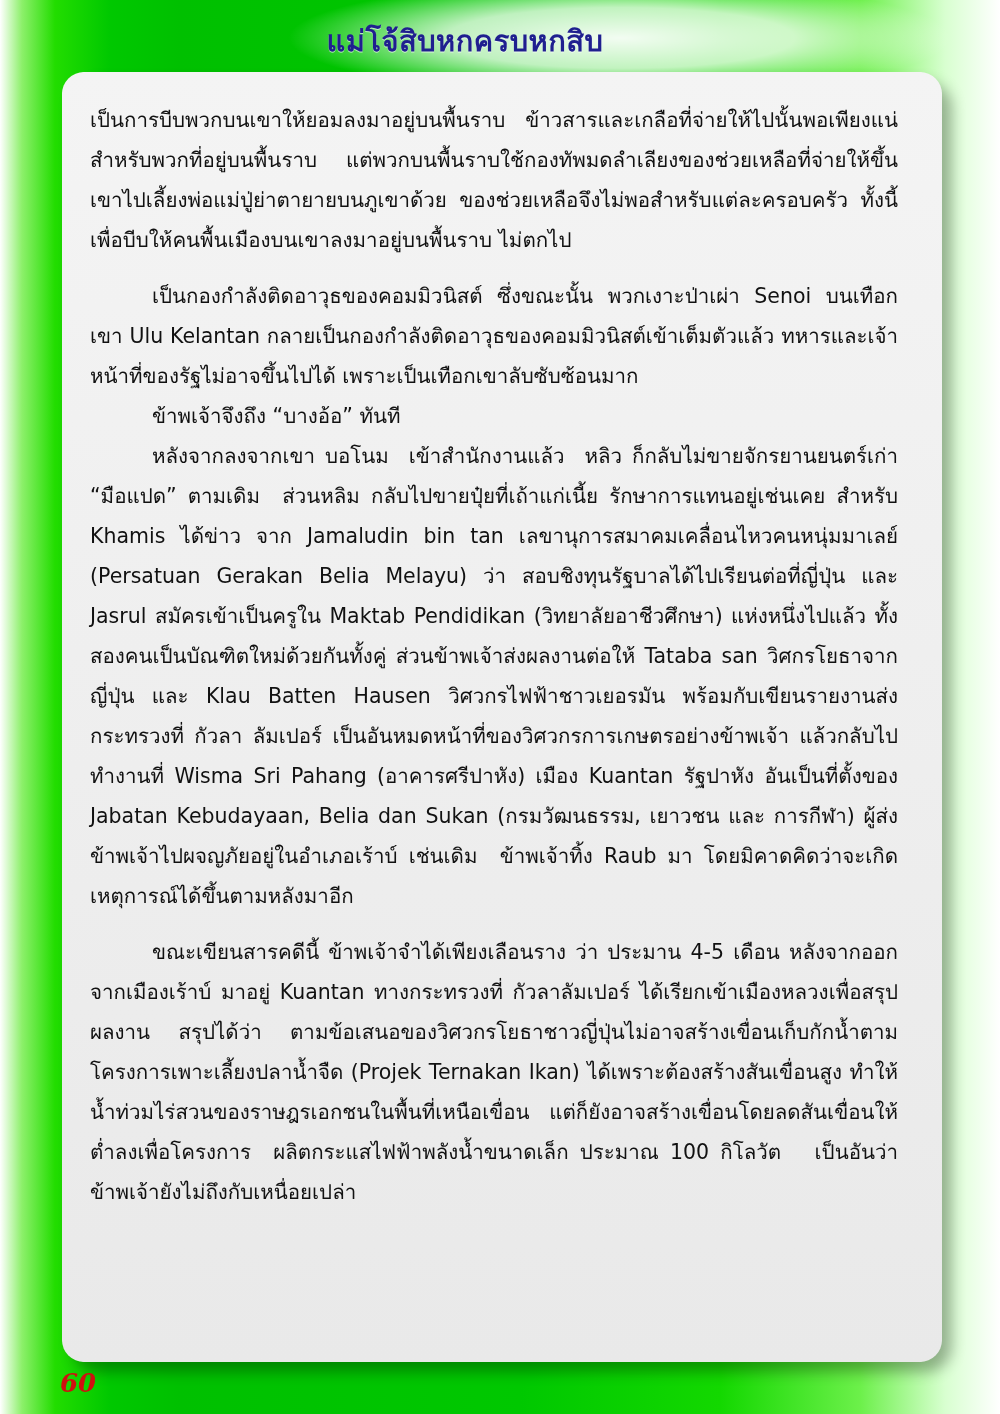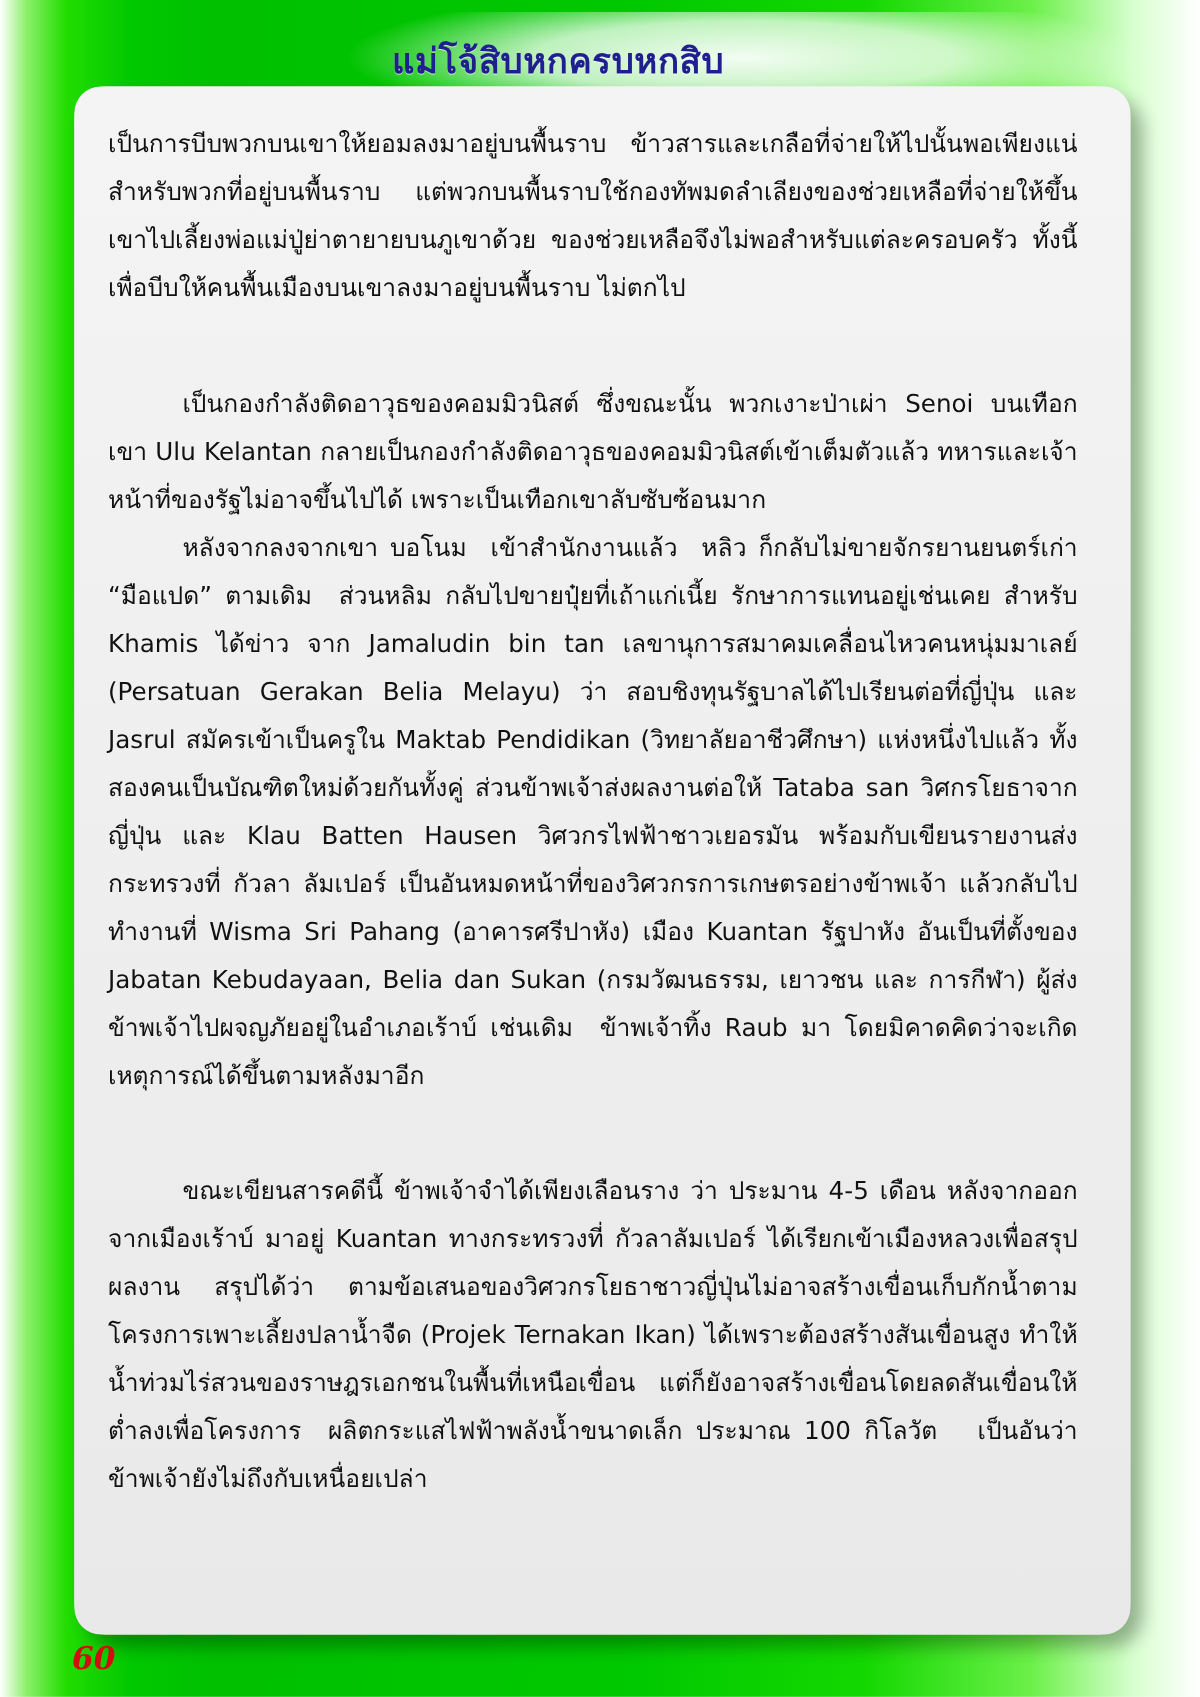--- a/index.html
+++ b/index.html
@@ -30,21 +30,21 @@
         #6cf04a 860px,
         #d8ffd0 945px,
         #ffffff 1000px);
     overflow: hidden;
   }
 
   
   .banner {
     position: absolute;
     left: 0;
-    top: 10px;
+    top: 0;
     width: 1000px;
     height: 64px;
   }
   .banner-fade {
     position: absolute;
     left: 0;
     top: 0;
     width: 1000px;
     height: 72px;
     background:
@@ -98,21 +98,21 @@
     font-family: "DejaVu Sans", sans-serif;
   }
   .para {
     margin: 0 0 0 0;
     white-space: pre-wrap;
   }
   .para.indent {
     text-indent: 62px;
   }
   .para.gap {
-    margin-top: 56px;
+    margin-top: 16px;
   }
   .para.tight {
     margin-top: 0;
   }
 
   .page-number {
     position: absolute;
     left: 60px;
     top: 1368px;
     font-size: 26px;
@@ -130,20 +130,21 @@
   <div class="banner">
     <div class="banner-fade"></div>
     <div class="banner-title">แม่โจ้สิบหกครบหกสิบ</div>
   </div>
 
   <div class="sheet">
     <div class="sheet-inner">
       <div class="body-text">
         <p class="para">เป็นการบีบพวกบนเขาให้ยอมลงมาอยู่บนพื้นราบ   ข้าวสารและเกลือที่จ่ายให้ไปนั้นพอเพียงแน่สำหรับพวกที่อยู่บนพื้นราบ  แต่พวกบนพื้นราบใช้กองทัพมดลำเลียงของช่วยเหลือที่จ่ายให้ขึ้นเขาไปเลี้ยงพ่อแม่ปู่ย่าตายายบนภูเขาด้วย ของช่วยเหลือจึงไม่พอสำหรับแต่ละครอบครัว ทั้งนี้เพื่อบีบให้คนพื้นเมืองบนเขาลงมาอยู่บนพื้นราบ ไม่ตกไป</p>
         <p class="para indent gap">เป็นกองกำลังติดอาวุธของคอมมิวนิสต์ ซึ่งขณะนั้น พวกเงาะป่าเผ่า Senoi บนเทือกเขา Ulu Kelantan กลายเป็นกองกำลังติดอาวุธของคอมมิวนิสต์เข้าเต็มตัวแล้ว ทหารและเจ้าหน้าที่ของรัฐไม่อาจขึ้นไปได้ เพราะเป็นเทือกเขาลับซับซ้อนมาก</p>
+        <p class="para indent tight">ข้าพเจ้าจึงถึง “บางอ้อ” ทันที</p>
         <p class="para indent tight">หลังจากลงจากเขา บอโนม  เข้าสำนักงานแล้ว  หลิว ก็กลับไม่ขายจักรยานยนตร์เก่า “มือแปด” ตามเดิม  ส่วนหลิม กลับไปขายปุ๋ยที่เถ้าแก่เนี้ย รักษาการแทนอยู่เช่นเคย สำหรับ Khamis ได้ข่าว จาก Jamaludin bin tan เลขานุการสมาคมเคลื่อนไหวคนหนุ่มมาเลย์ (Persatuan Gerakan Belia Melayu) ว่า สอบชิงทุนรัฐบาลได้ไปเรียนต่อที่ญี่ปุ่น และ Jasrul สมัครเข้าเป็นครูใน Maktab Pendidikan (วิทยาลัยอาชีวศึกษา) แห่งหนึ่งไปแล้ว ทั้งสองคนเป็นบัณฑิตใหม่ด้วยกันทั้งคู่ ส่วนข้าพเจ้าส่งผลงานต่อให้ Tataba san วิศกรโยธาจากญี่ปุ่น และ Klau Batten Hausen วิศวกรไฟฟ้าชาวเยอรมัน พร้อมกับเขียนรายงานส่งกระทรวงที่ กัวลา ลัมเปอร์ เป็นอันหมดหน้าที่ของวิศวกรการเกษตรอย่างข้าพเจ้า แล้วกลับไปทำงานที่ Wisma Sri Pahang (อาคารศรีปาหัง) เมือง Kuantan รัฐปาหัง อันเป็นที่ตั้งของ Jabatan Kebudayaan, Belia dan Sukan (กรมวัฒนธรรม, เยาวชน และ การกีฬา) ผู้ส่งข้าพเจ้าไปผจญภัยอยู่ในอำเภอเร้าบ์ เช่นเดิม  ข้าพเจ้าทิ้ง Raub มา โดยมิคาดคิดว่าจะเกิดเหตุการณ์ได้ขึ้นตามหลังมาอีก</p>
         <p class="para indent gap">ขณะเขียนสารคดีนี้ ข้าพเจ้าจำได้เพียงเลือนราง ว่า ประมาน 4-5 เดือน หลังจากออกจากเมืองเร้าบ์ มาอยู่ Kuantan ทางกระทรวงที่ กัวลาลัมเปอร์ ได้เรียกเข้าเมืองหลวงเพื่อสรุปผลงาน สรุปได้ว่า ตามข้อเสนอของวิศวกรโยธาชาวญี่ปุ่นไม่อาจสร้างเขื่อนเก็บกักน้ำตามโครงการเพาะเลี้ยงปลาน้ำจืด (Projek Ternakan Ikan) ได้เพราะต้องสร้างสันเขื่อนสูง ทำให้น้ำท่วมไร่สวนของราษฎรเอกชนในพื้นที่เหนือเขื่อน แต่ก็ยังอาจสร้างเขื่อนโดยลดสันเขื่อนให้ต่ำลงเพื่อโครงการ  ผลิตกระแสไฟฟ้าพลังน้ำขนาดเล็ก ประมาณ 100 กิโลวัต   เป็นอันว่าข้าพเจ้ายังไม่ถึงกับเหนื่อยเปล่า</p>
       </div>
     </div>
   </div>
 
   <div class="page-number">60</div>
 
 </div>
 

